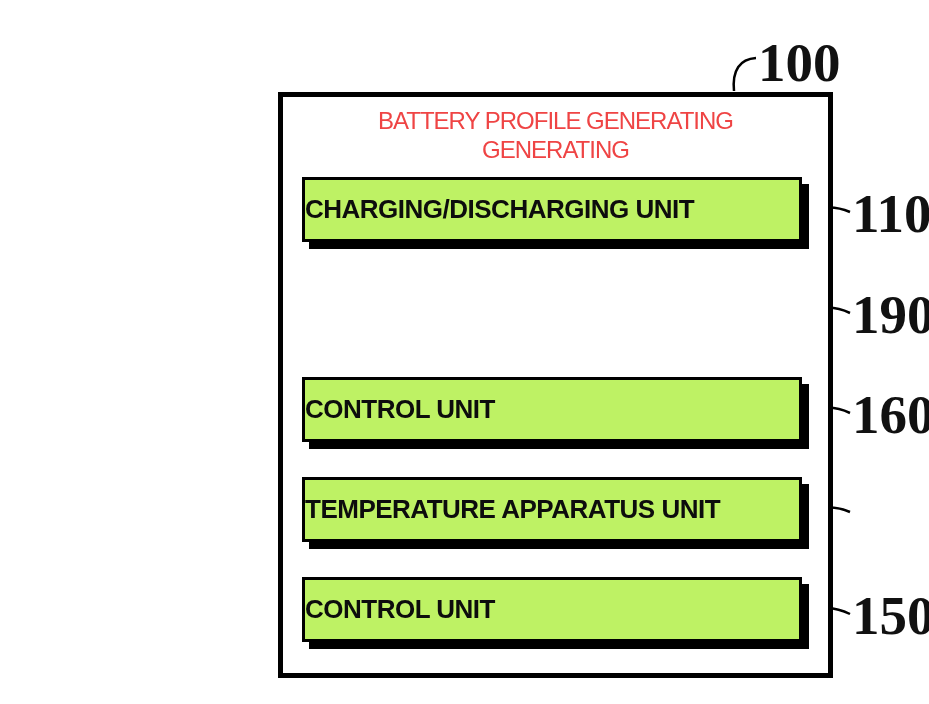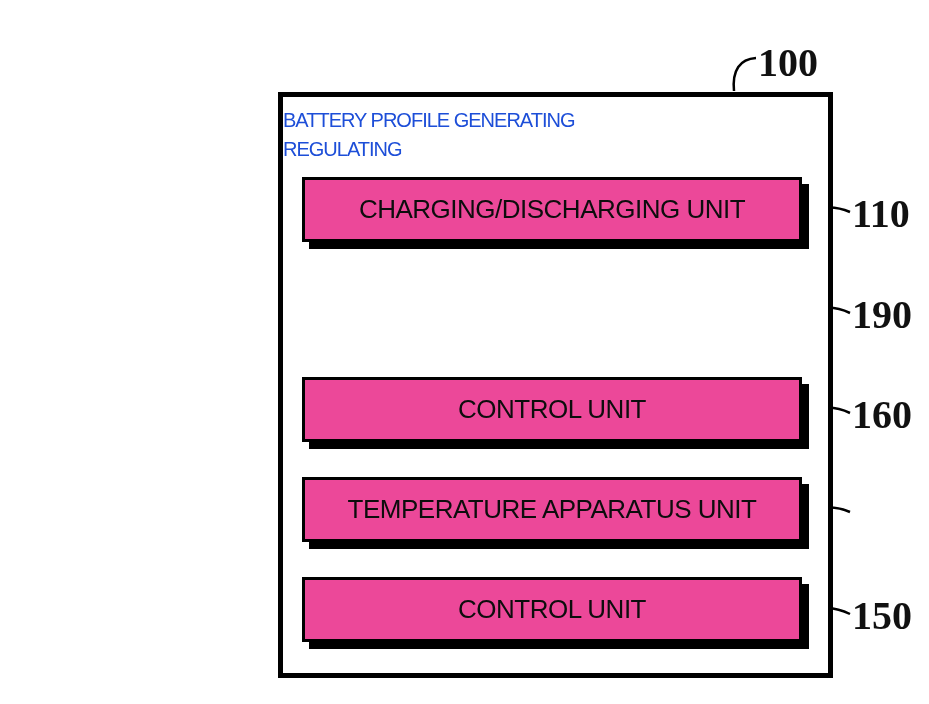--- a/index.html
+++ b/index.html
@@ -32,55 +32,56 @@
     height: 586px;
     border: 5px solid #000;
     box-sizing: border-box;
     background: #ffffff;
   }
   .apparatus-title {
     position: absolute;
     left: 0;
     top: 9px;
     width: 100%;
-    font-size: 20px;
+    text-align: center;
+    font-size: 24px;
     line-height: 29px;
     letter-spacing: -1px;
-    color: #1d4ed8;
+    color: #ef4444;
     white-space: nowrap;
   }
   .unit-box {
     position: absolute;
     left: 19px;
     width: 500px;
     height: 65px;
     border: 3px solid #000;
     box-sizing: border-box;
-    background: #ec4899;
+    background: #bef264;
     box-shadow: 7px 7px 0 #000;
     display: flex;
     align-items: center;
-    justify-content: center;
+    font-weight: bold;
   }
   .unit-box.u0 { top: 80px; }
   .unit-box.u1 { top: 180px; }
   .unit-box.u2 { top: 280px; }
   .unit-box.u3 { top: 380px; }
   .unit-box.u4 { top: 480px; }
   .unit-label {
     font-size: 26px;
     letter-spacing: -0.5px;
     color: #0d0d0d;
     white-space: nowrap;
   }
   .ref-label {
     position: absolute;
     font-family: "Liberation Serif", serif;
     font-weight: bold;
-    font-size: 40px;
+    font-size: 55px;
     line-height: 42px;
     color: #111;
     white-space: nowrap;
   }
   .ref-100 { left: 758px; top: 42px; }
   .ref-110 { left: 852px; top: 193px; }
   .ref-120 { left: 852px; top: 294px; }
   .ref-130 { left: 852px; top: 394px; }
   .ref-140 { left: 852px; top: 493px; }
   .ref-150 { left: 852px; top: 595px; }
@@ -98,21 +99,21 @@
     <path d="M 801 517 Q 824 501 850 512" fill="none" stroke="#000" stroke-width="2.5"></path>
     <path d="M 801 617 Q 824 601 850 614" fill="none" stroke="#000" stroke-width="2.5"></path>
   </svg>
 
   <div class="ref-label ref-100">100</div>
 
   <div class="outer-box">
 
     <div class="apparatus-title">
       <span>BATTERY PROFILE GENERATING</span><br>
-      <span>REGULATING</span>
+      <span>GENERATING</span>
     </div>
 
     <div class="unit-box u0">
       <span class="unit-label">CHARGING/DISCHARGING UNIT</span>
     </div>
 
 
     <div class="unit-box u2">
       <span class="unit-label">CONTROL UNIT</span>
     </div>

